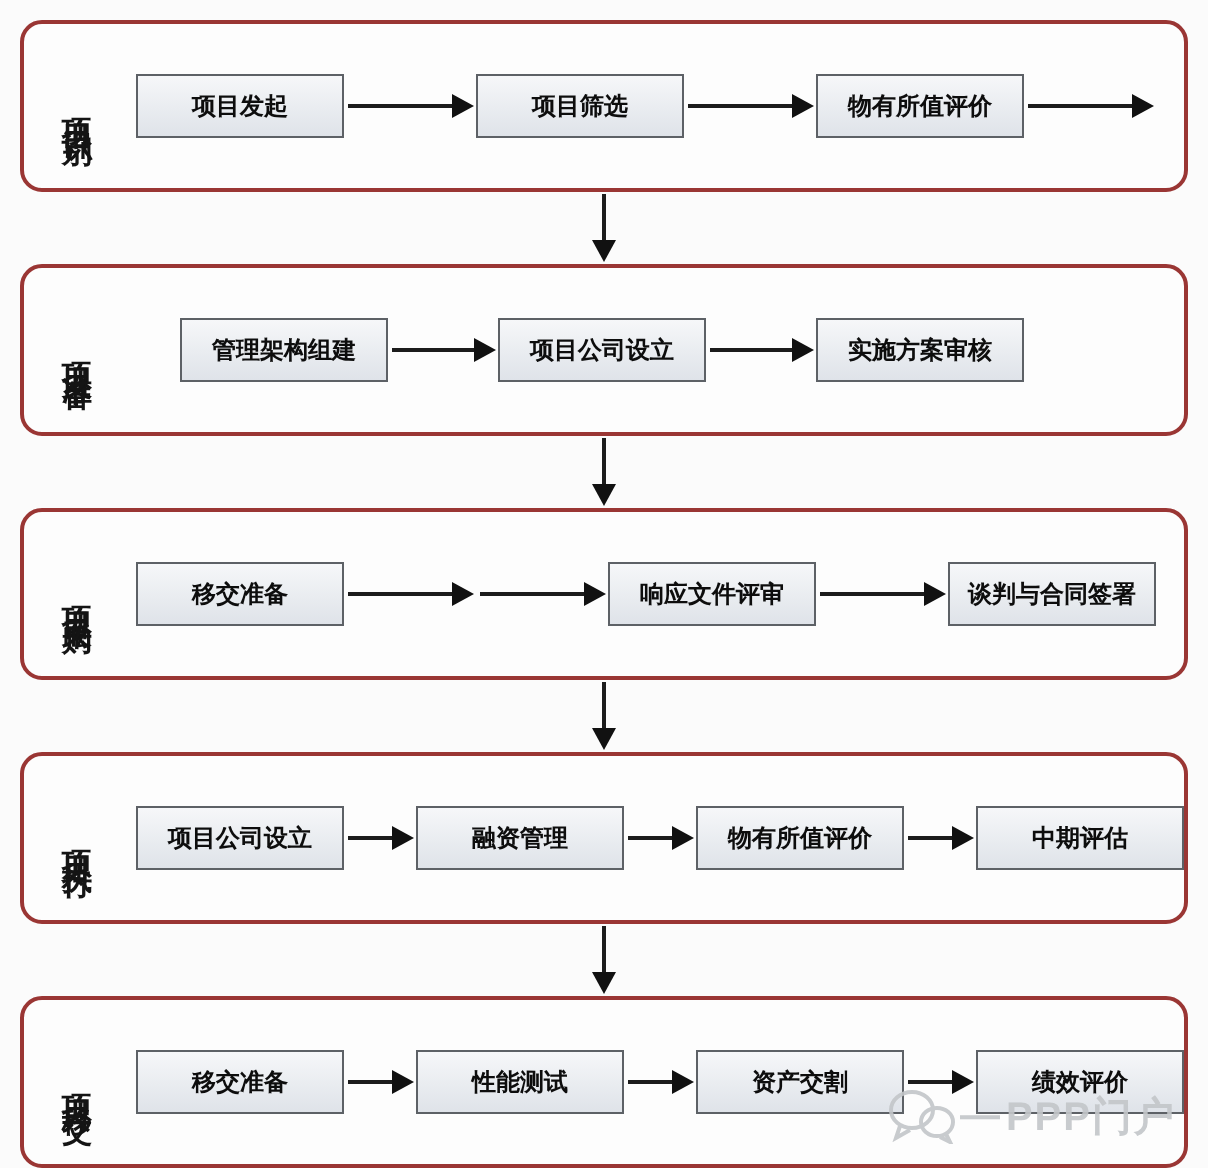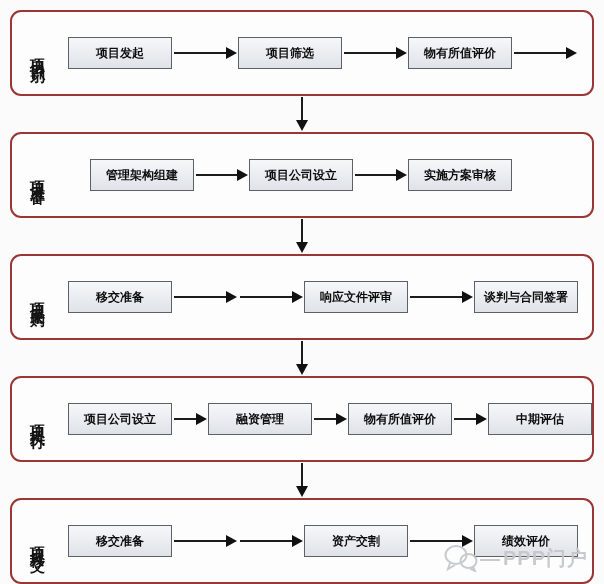--- a/index.html
+++ b/index.html
@@ -182,20 +182,21 @@
 
   <div class="v-arrow-row">
     <div class="v-arrow"></div>
   </div>
 
   <div class="phase">
     <div class="phase-label">项目移交</div>
     <div class="steps">
       <div class="step-box">移交准备</div>
       <div class="h-arrow"></div>
+      <div class="step-box">性能测试</div>
       <div class="h-arrow"></div>
       <div class="step-box">资产交割</div>
       <div class="h-arrow"></div>
       <div class="step-box">绩效评价</div>
     </div>
   </div>
 
   <div class="watermark">
     <span>
       <svg width="34" height="28" viewBox="0 0 34 28" fill="none">

